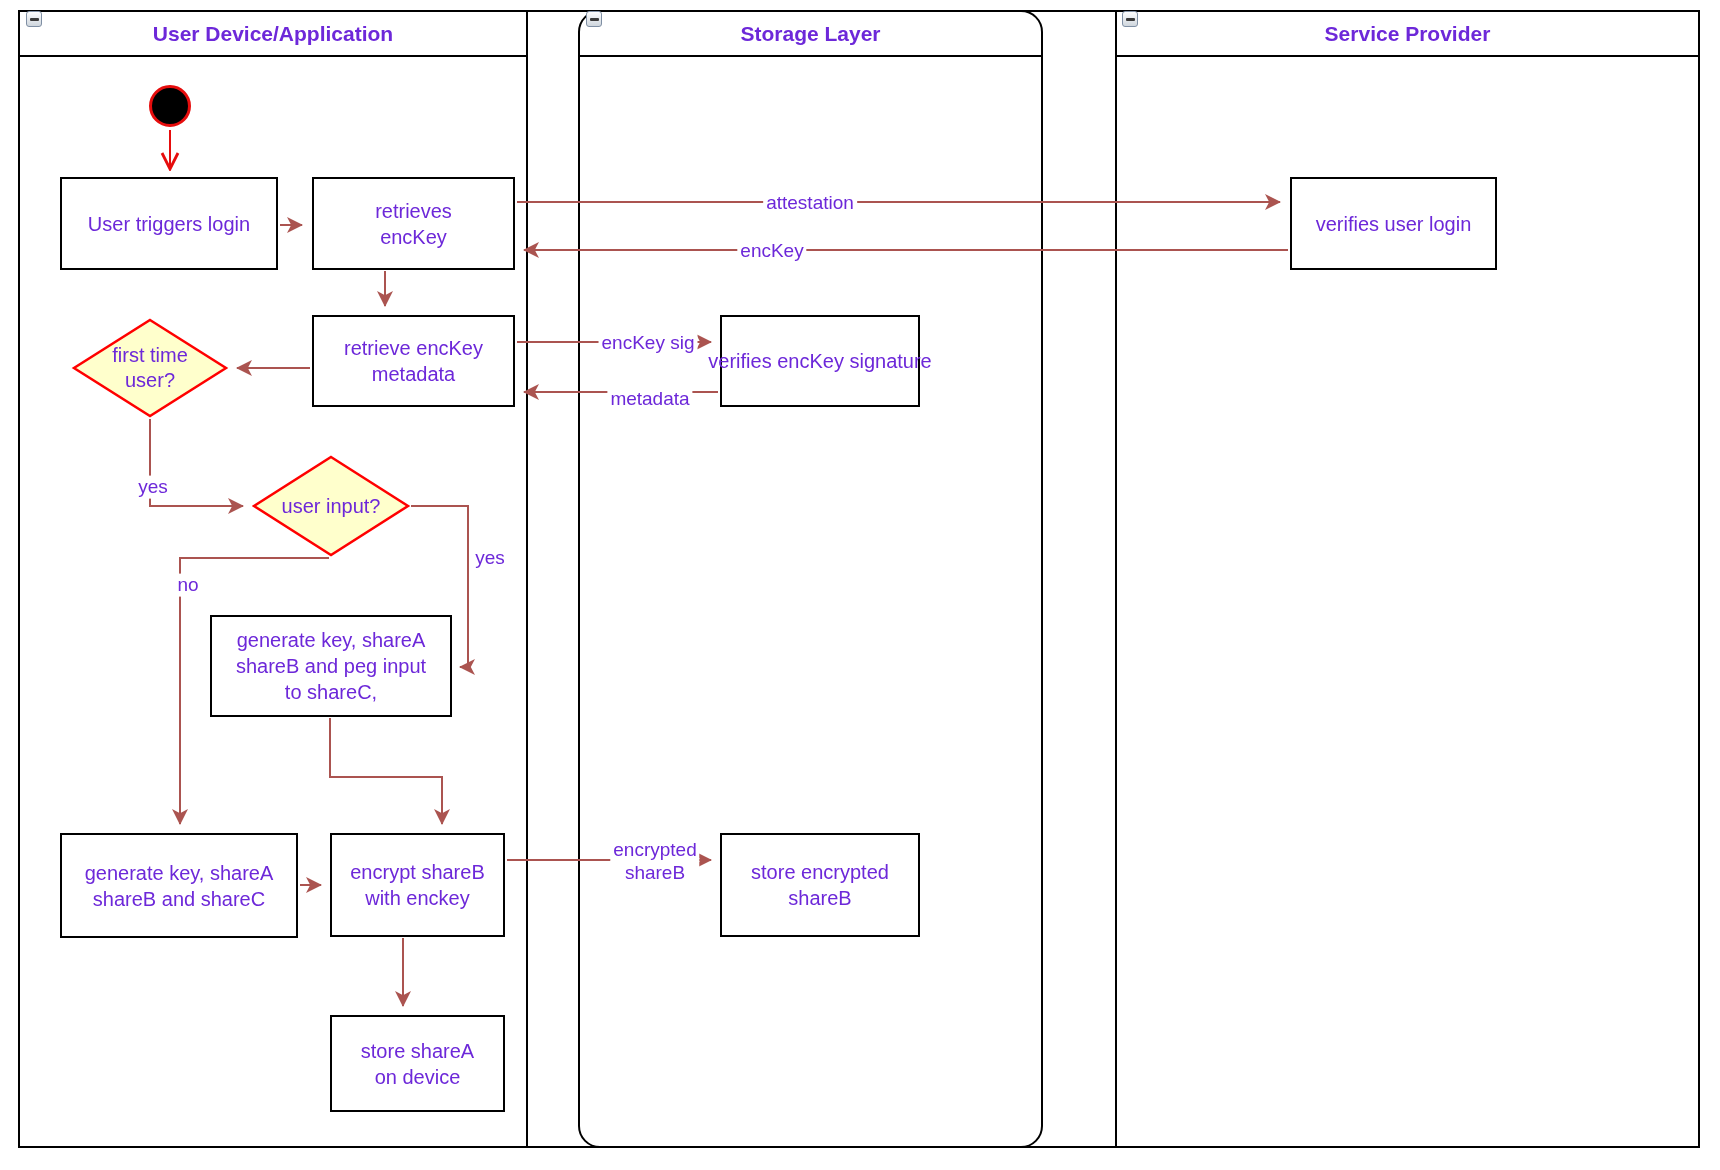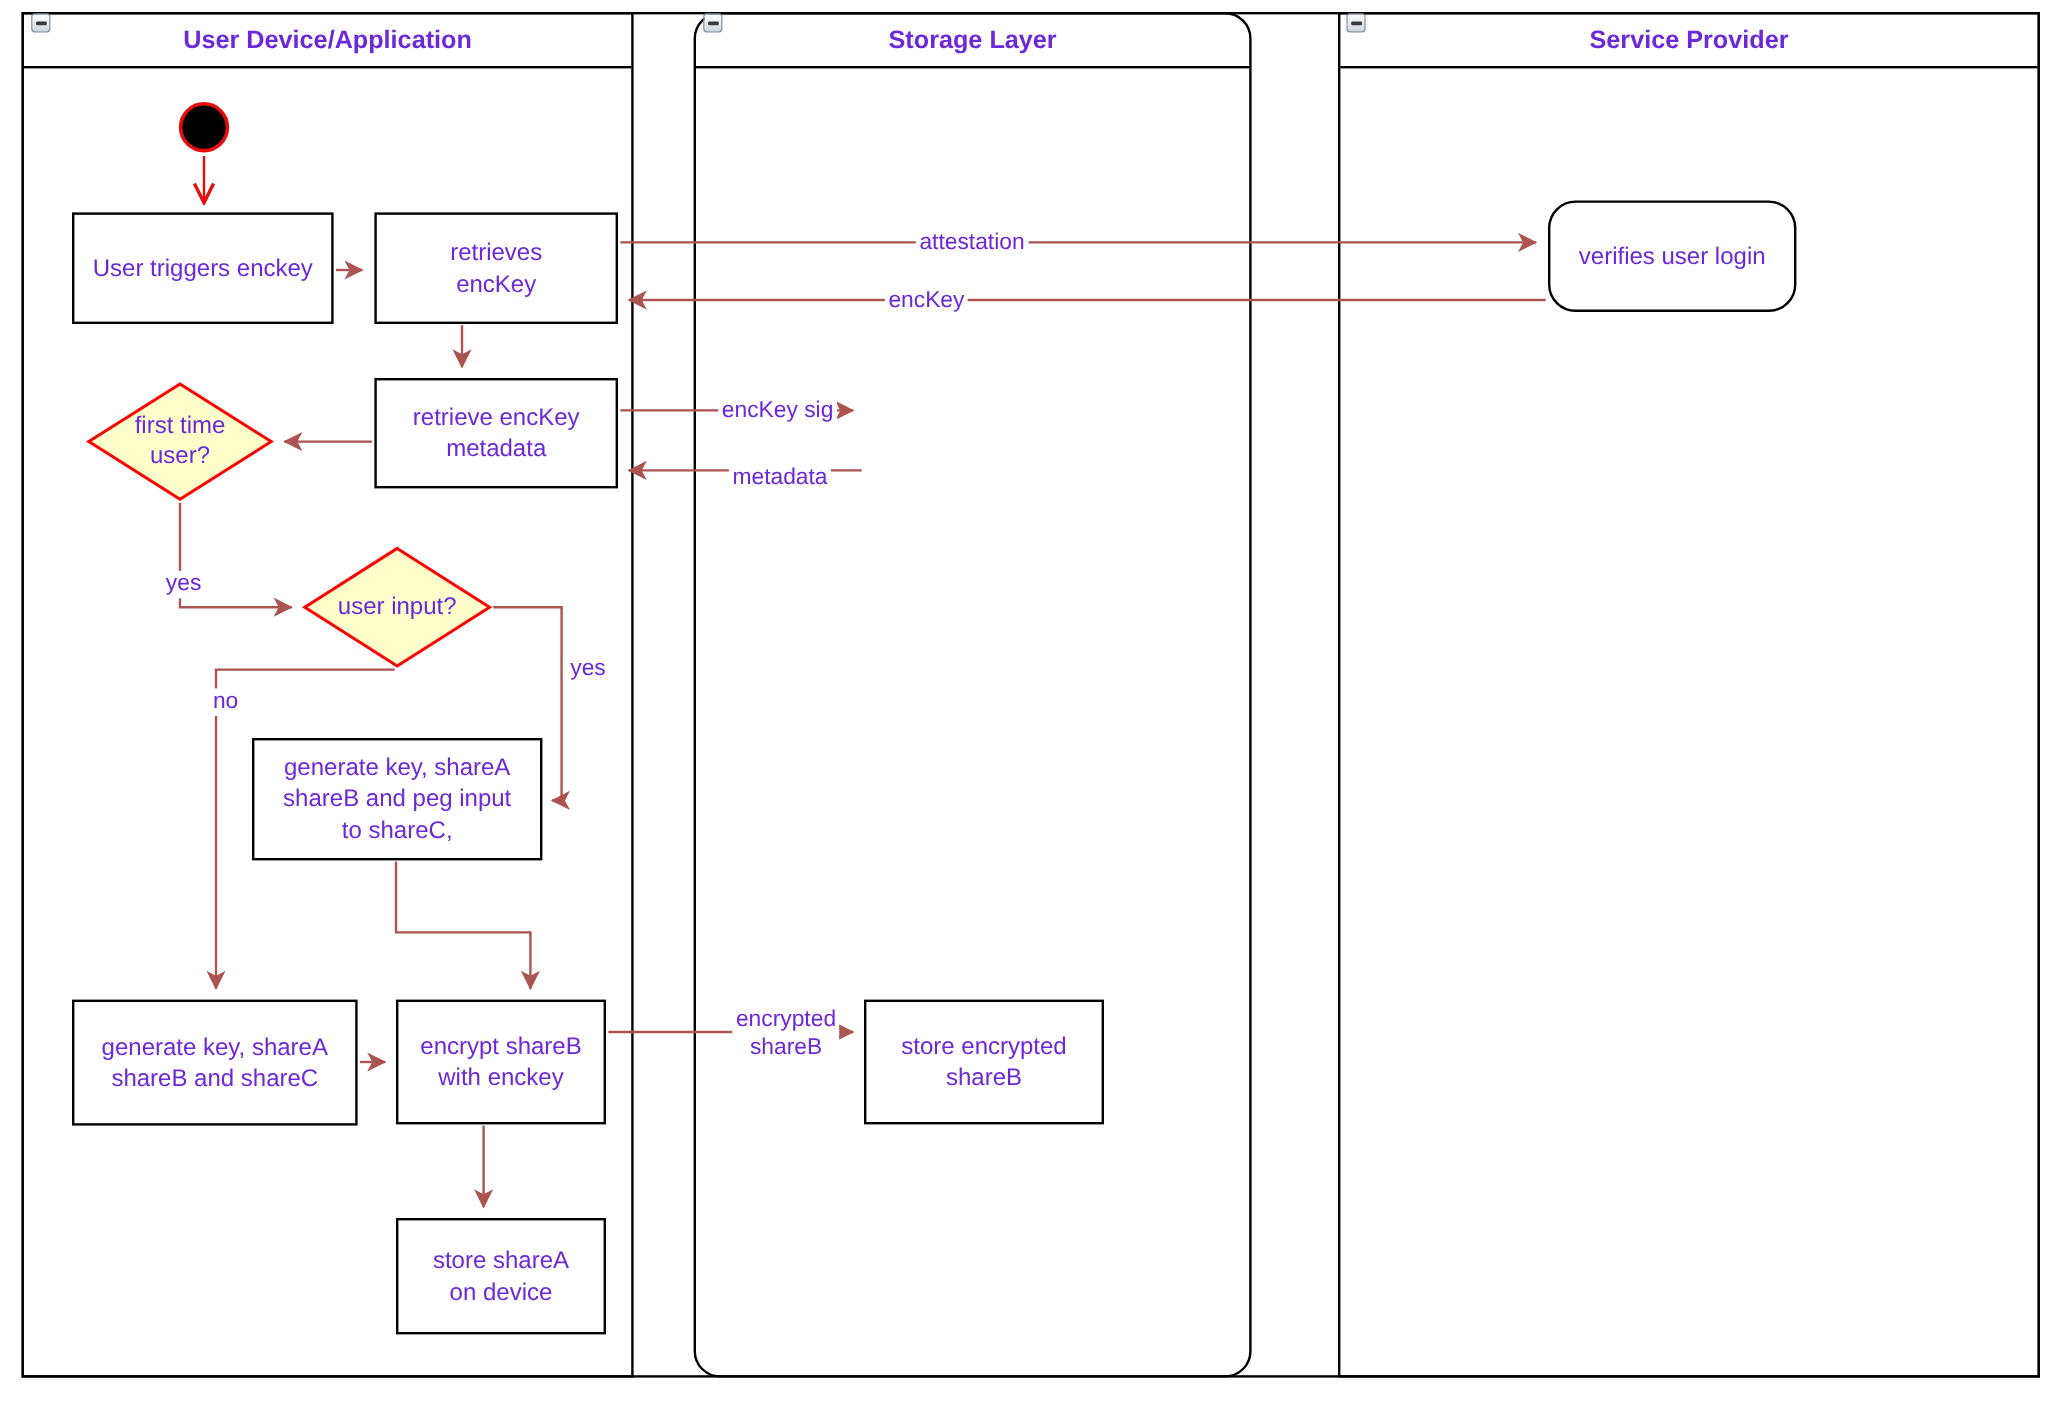--- a/index.html
+++ b/index.html
@@ -100,37 +100,40 @@
       <path d="M330,718 L330,777 L442,777 L442,824" marker-end="url(#arrB)"></path>
       <path d="M300,885 L321,885" marker-end="url(#arrB)"></path>
       <path d="M507,860 L711,860" marker-end="url(#arrB)"></path>
       <path d="M403,938 L403,1006" marker-end="url(#arrB)"></path>
     </g>
   </svg>
 
   <div class="start-node" style="left:149px;top:85px;width:42px;height:42px;background:var(--start-fill,#000);border:3px solid var(--start-arrow,#e60d0d);"></div>
 
   <div class="node" style="left:60px;top:177px;width:218px;height:93px;">
-    <span>User triggers enckey</span>
+    <span>User triggers login</span>
   </div>
 
   <div class="node" style="left:312px;top:177px;width:203px;height:93px;">
     <span>retrieves
 encKey</span>
   </div>
 
-  <div class="node" style="left:1290px;top:167px;width:207px;height:93px;border-radius:23px;">
+  <div class="node" style="left:1290px;top:177px;width:207px;height:93px;">
     <span>verifies user login</span>
   </div>
 
   <div class="node" style="left:312px;top:315px;width:203px;height:92px;">
     <span>retrieve encKey
 metadata</span>
   </div>
 
+  <div class="node" style="left:720px;top:315px;width:200px;height:92px;">
+    <span class="nowrap">verifies encKey signature</span>
+  </div>
 
   <div class="node" style="left:210px;top:615px;width:242px;height:102px;">
     <span>generate key, shareA
 shareB and peg input
 to shareC,</span>
   </div>
 
   <div class="node" style="left:60px;top:833px;width:238px;height:105px;">
     <span>generate key, shareA
 shareB and shareC</span>

